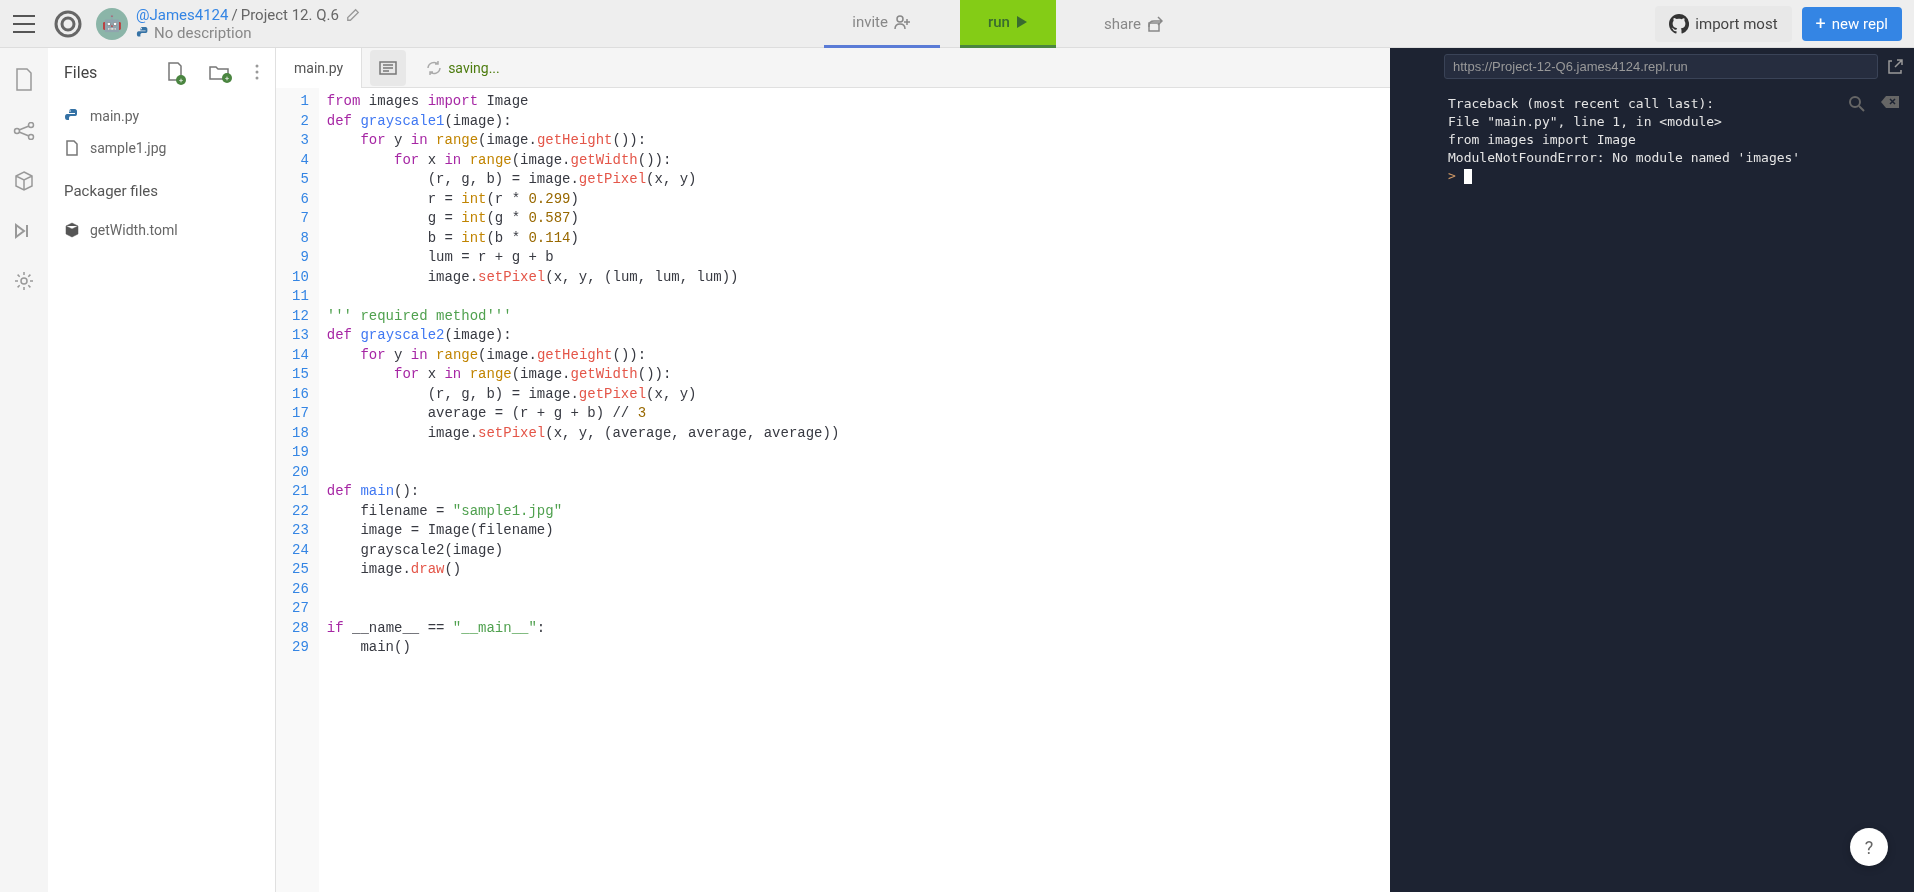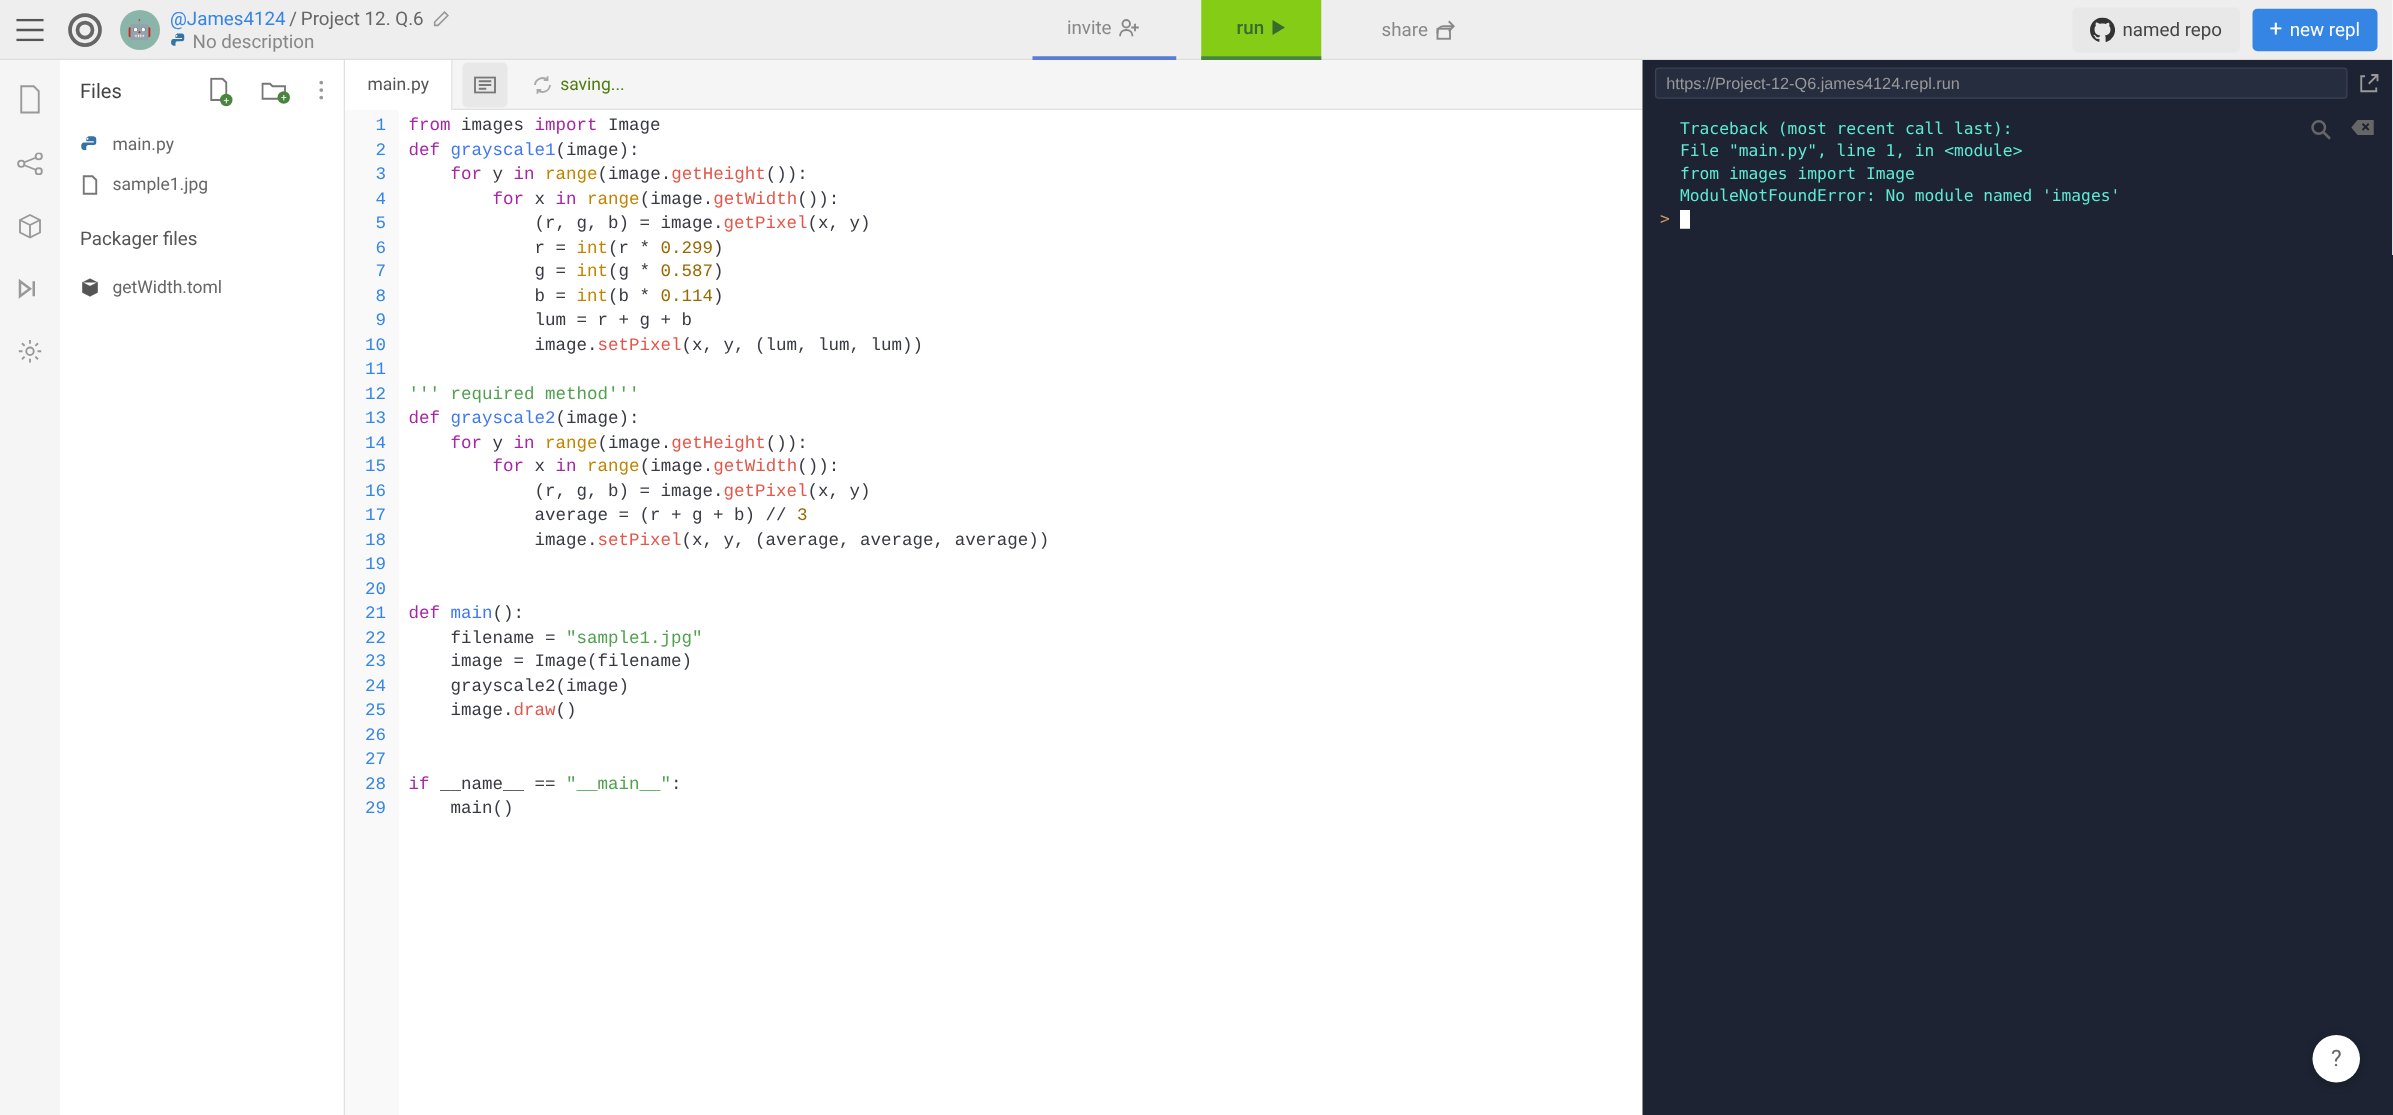--- a/index.html
+++ b/index.html
@@ -57,26 +57,26 @@
 .code .line { height: 19.5px; }
 .kw { color: #a626a4; }
 .fn { color: #4078f2; }
 .str { color: #50a14f; }
 .num { color: #986801; }
 .builtin { color: #c18401; }
 .attr { color: #e45649; }
 .cmt { color: #50a14f; }
 
 
-.console { width: 600px; background: #1d2332; display: flex; flex-direction: column; }
+.console { width: 524px; background: #1d2332; display: flex; flex-direction: column; padding-left: 44px; }
 .console-url { display: flex; align-items: center; padding: 6px 10px; gap: 8px; }
 .console-url input { flex: 1; background: #262d3f; border: 1px solid #3a4357; color: #999; padding: 4px 8px; font-size: 13px; border-radius: 3px; }
 .open-ext { color: #999; cursor: pointer; }
 .console-body { flex: 1; padding: 10px 14px; font-family: "SFMono-Regular", Consolas, monospace; font-size: 13px; line-height: 18px; position: relative; }
-.console-body .err { color: #5eead4; margin-left: 16px; }
+.console-body .err { color: #e5e5e5; }
 .console-body .prompt { color: #d19a66; }
 .cursor-block { display: inline-block; width: 8px; height: 15px; background: #fff; vertical-align: middle; }
 .console-tools { position: absolute; top: 10px; right: 14px; display: flex; gap: 14px; color: #666; }
 .console-tools span { cursor: pointer; }
 
 .help-fab { position: fixed; right: 26px; bottom: 26px; width: 38px; height: 38px; border-radius: 50%; background: #fff; box-shadow: 0 2px 8px rgba(0,0,0,0.2); display: flex; align-items: center; justify-content: center; color: #666; font-size: 18px; cursor: pointer; }
 
 svg { display: block; }
 </style>
 </head>
@@ -137,21 +137,21 @@
             <path d="M11 1l4 4-4 4M15 5H7c-3 0-5 2-5 5v1" fill="none" stroke="#888" stroke-width="1.5"></path>
             <rect x="2" y="7" width="10" height="8" fill="none" stroke="#888" stroke-width="1.5"></rect>
           </svg>
       </div>
     </div>
     <div class="header-right">
       <div class="hr-btn import">
         <svg width="20" height="20" viewBox="0 0 16 16">
             <path d="M8 0C3.58 0 0 3.58 0 8c0 3.54 2.29 6.53 5.47 7.59.4.07.55-.17.55-.38v-1.5c-2.23.48-2.7-1.07-2.7-1.07-.36-.93-.89-1.17-.89-1.17-.73-.5.05-.49.05-.49.8.06 1.23.83 1.23.83.72 1.23 1.88.87 2.33.67.07-.52.28-.87.51-1.07-1.78-.2-3.64-.89-3.64-3.95 0-.87.31-1.59.82-2.15-.08-.2-.36-1.02.08-2.12 0 0 .67-.21 2.2.82A7.65 7.65 0 018 3.87c.68 0 1.36.09 2 .27 1.53-1.04 2.2-.82 2.2-.82.44 1.1.16 1.92.08 2.12.51.56.82 1.27.82 2.15 0 3.07-1.87 3.75-3.65 3.95.29.25.54.73.54 1.48v2.2c0 .21.15.46.55.38A8 8 0 008 0z" fill="#333"></path>
           </svg>
-        <span>named repo</span>
+        <span>import most</span>
       </div>
       <div class="hr-btn newrepl">
         <span style="font-size:18px;line-height:1">+</span>
         <span>new repl</span>
       </div>
     </div>
   </div>
 
   <div class="main">
     <div class="left-rail">

